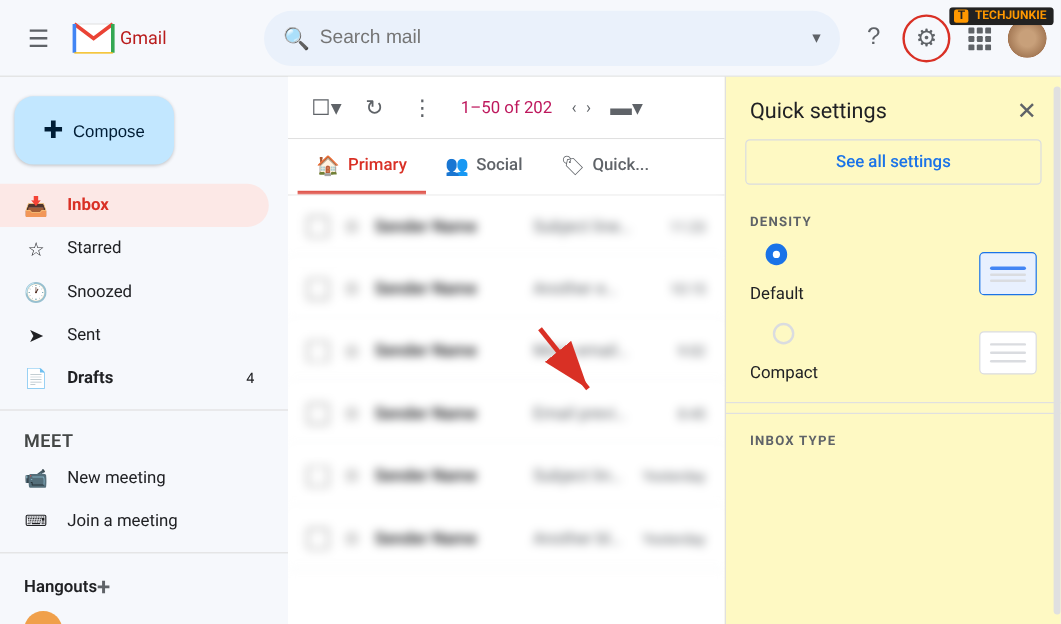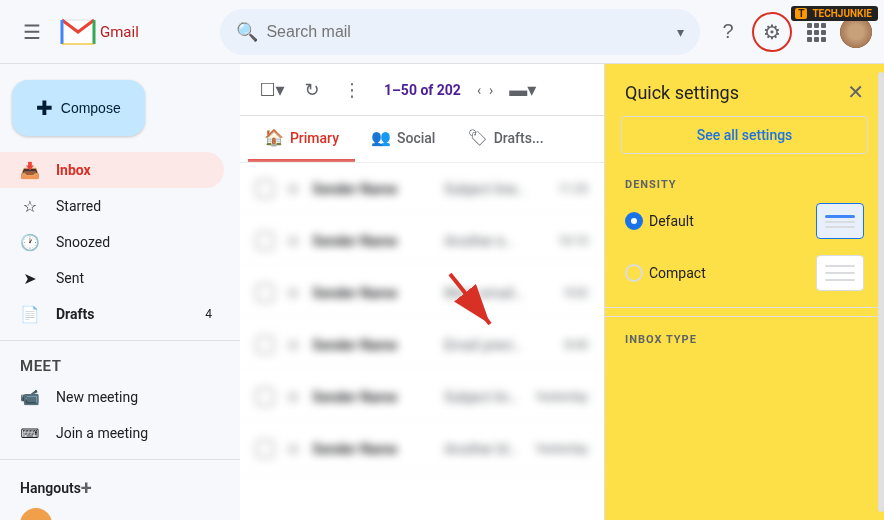--- a/index.html
+++ b/index.html
@@ -75,21 +75,21 @@
 
     
     .email-list {
       flex: 1; background: #fff; overflow-y: auto; position: relative;
     }
     .email-toolbar {
       display: flex; align-items: center; padding: 8px 16px; gap: 8px;
       border-bottom: 1px solid #e0e0e0; background: #fff; height: 52px;
     }
     .toolbar-icon { font-size: 18px; color: #5f6368; cursor: pointer; width: 32px; height: 32px; display: flex; align-items: center; justify-content: center; border-radius: 50%; }
-    .count-label { font-size: 14px; color: #4c1d95; margin: 0 8px; font-weight: bold; }
+    .count-label { font-size: 14px; color: #be185d; margin: 0 8px; }
     .nav-arrow { font-size: 14px; color: #5f6368; cursor: pointer; }
     .view-toggle { font-size: 18px; color: #5f6368; cursor: pointer; }
 
     .tabs-bar {
       display: flex; align-items: center; border-bottom: 1px solid #e0e0e0;
       background: #fff; padding: 0 8px;
     }
     .tab {
       display: flex; align-items: center; gap: 6px; padding: 12px 16px;
       font-size: 14px; color: #5f6368; cursor: pointer; border-bottom: 3px solid transparent;
@@ -103,40 +103,40 @@
       display: flex; align-items: center; padding: 8px 16px; border-bottom: 1px solid #f1f3f4;
       height: 52px; background: #fff; gap: 12px; filter: blur(3px);
     }
     .email-checkbox { width: 18px; height: 18px; }
     .email-sender { font-size: 14px; font-weight: 600; color: #202124; min-width: 120px; }
     .email-snippet { font-size: 14px; color: #5f6368; flex: 1; overflow: hidden; text-overflow: ellipsis; white-space: nowrap; }
     .email-time { font-size: 12px; color: #5f6368; min-width: 50px; text-align: right; }
 
     
     .quick-settings {
-      width: 280px; background: #fde047; border-left: 1px solid #e0e0e0;
+      width: 280px; background: #fef9c3; border-left: 1px solid #e0e0e0;
       padding: 0; overflow-y: auto; flex-shrink: 0;
     }
     .qs-header {
       display: flex; align-items: center; justify-content: space-between;
       padding: 16px 20px 12px 20px; font-size: 18px; font-weight: 400; color: #202124;
     }
     .qs-close { font-size: 20px; color: #5f6368; cursor: pointer; }
     .qs-see-all {
       margin: 0 16px 16px 16px; border: 1px solid #dadce0; border-radius: 4px;
       padding: 10px; text-align: center; font-size: 14px; color: #1a73e8;
       cursor: pointer; font-weight: 500;
     }
     .qs-section-label { font-size: 11px; font-weight: 700; color: #5f6368; padding: 8px 20px 4px 20px; text-transform: uppercase; letter-spacing: 1px; }
 
     .density-option {
       display: flex; align-items: center; justify-content: space-between;
       padding: 8px 20px; cursor: pointer;
     }
-    .density-left { display: flex; align-items: center; gap: 6px; }
+    .density-left { display: flex; align-items: center; gap: 16px; flex-direction: column; }
     .radio-circle {
       width: 18px; height: 18px; border-radius: 50%; border: 2px solid #dadce0;
       display: flex; align-items: center; justify-content: center;
     }
     .radio-circle.selected { border-color: #1a73e8; background: #1a73e8; }
     .radio-circle.selected::after { content: ''; width: 6px; height: 6px; background: #fff; border-radius: 50%; }
     .density-label { font-size: 14px; color: #202124; }
     .density-preview {
       width: 48px; height: 36px; border: 1px solid #dadce0; border-radius: 4px;
       background: #fff; display: flex; flex-direction: column; justify-content: center; align-items: center; gap: 3px; padding: 4px;
@@ -304,21 +304,21 @@
       <div class="tab active">
         <span class="tab-icon">🏠</span>
         <span>Primary</span>
       </div>
       <div class="tab">
         <span class="tab-icon">👥</span>
         <span>Social</span>
       </div>
       <div class="tab">
         <span class="tab-icon">🏷</span>
-        <span>Drafts...</span>
+        <span>Quick...</span>
       </div>
     </div>
 
     <div class="email-rows">
       <div class="email-row" style="filter:blur(4px);">
         <input type="checkbox" class="email-checkbox" style="">
           <span>☆</span>
         <span class="email-sender">Sender Name</span>
         <span class="email-snippet">Subject line preview text here blurred out</span>
         <span class="email-time">11:23</span>

